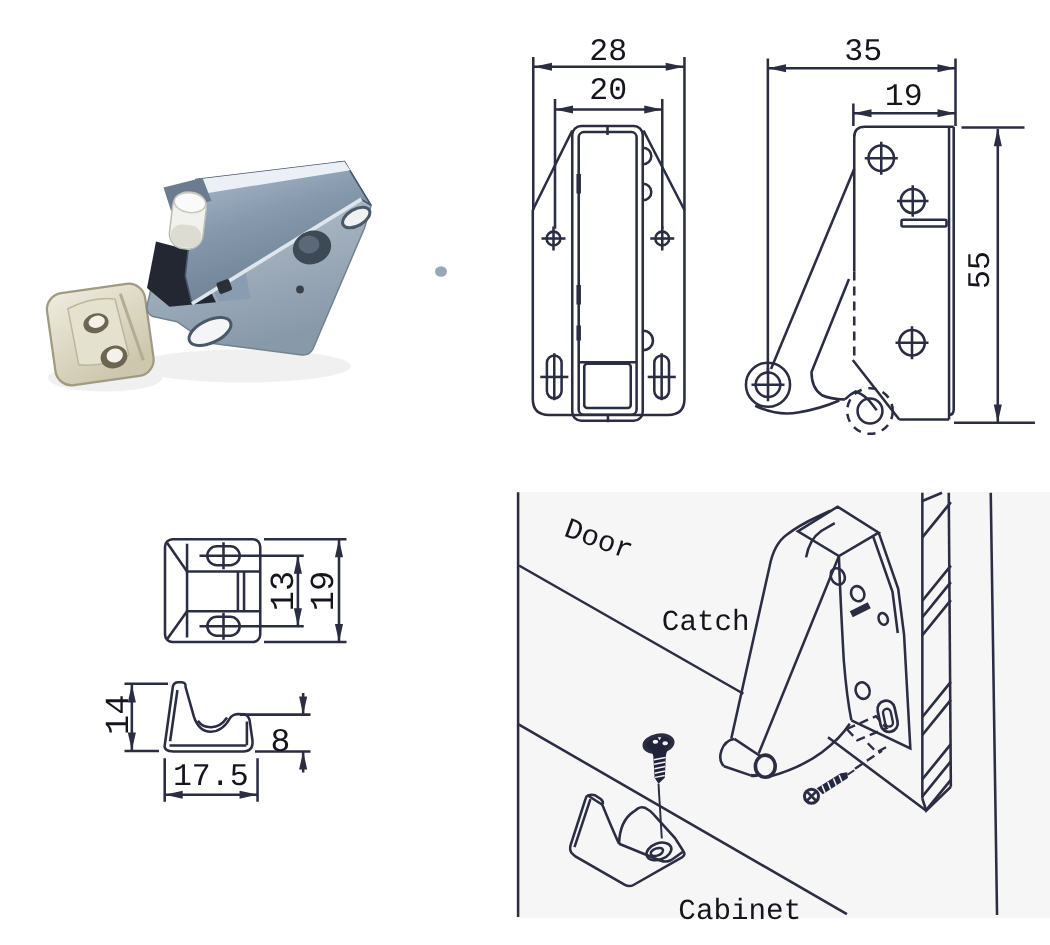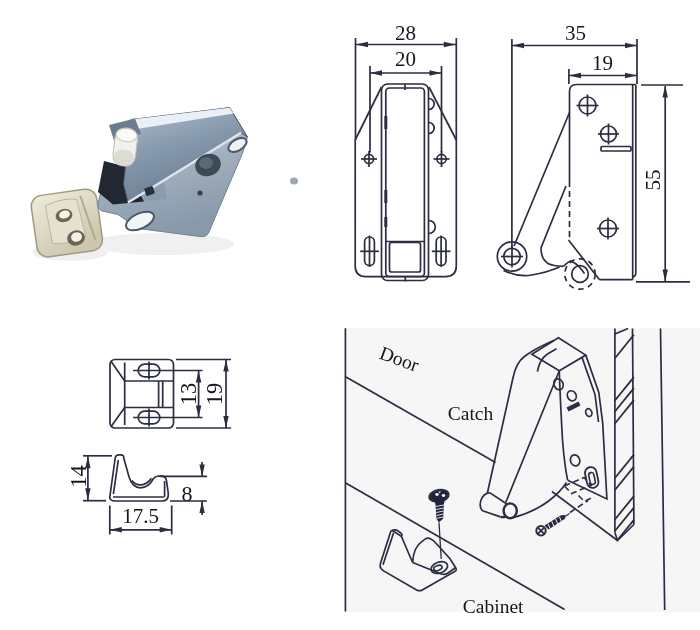--- a/index.html
+++ b/index.html
@@ -1,17 +1,17 @@
 <!DOCTYPE html>
 <html><head>
 <meta charset="utf-8">
 <style>
 html,body{margin:0;padding:0;background:#ffffff;}
 #page{width:700px;height:630px;position:relative;overflow:hidden;
- font-family:Liberation Serif, serif;}
+ font-family:Liberation Mono, monospace;}
 svg{position:absolute;top:0;left:0;}
 text{fill:#15151d;}
 .dim{font-size:21px;}
 .lbl{font-size:19.5px;}
 </style>
 </head>
 <body>
 <div id="page">
 <svg width="700" height="630" viewBox="0 0 700 630">
 <defs>

